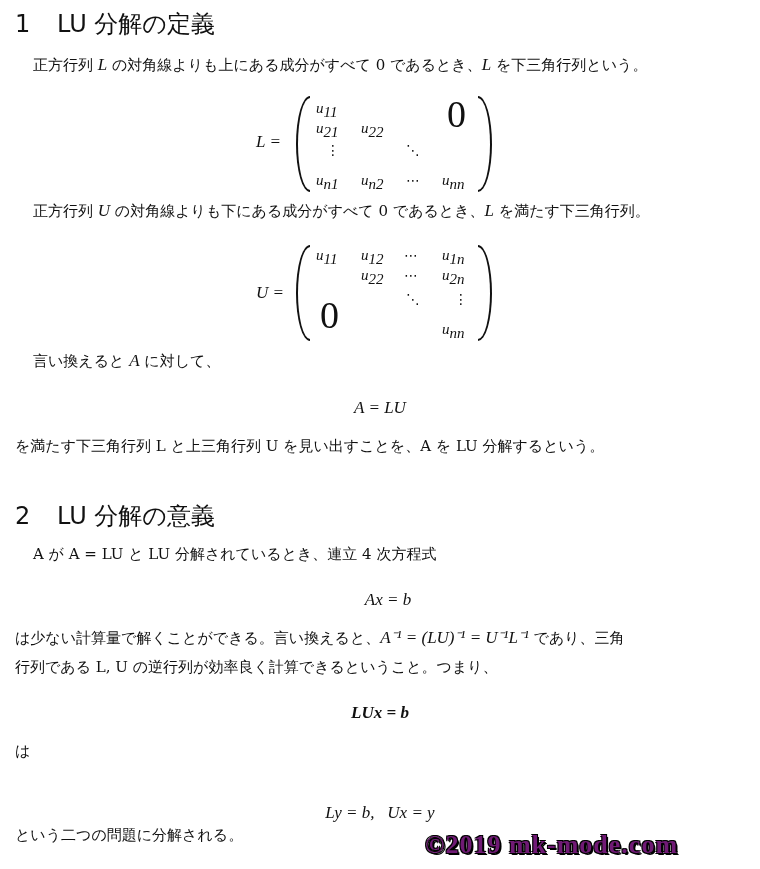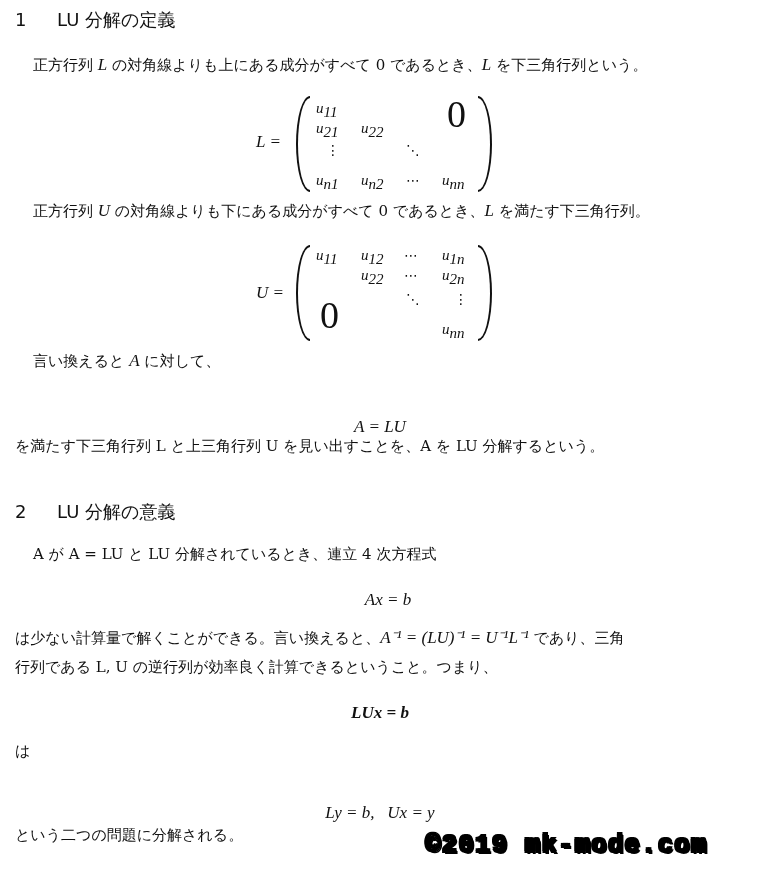--- a/index.html
+++ b/index.html
@@ -2,21 +2,21 @@
 <html><head>
 <meta charset="utf-8">
 <style>
   html, body { margin: 0; padding: 0; background: #ffffff; }
   body {
     width: 760px; height: 869px; position: relative; overflow: hidden;
     font-family: "DejaVu Serif", serif; color: #111;
   }
   .sec-title {
     position: absolute; left: 15px;
-    font-family: "DejaVu Sans", sans-serif; font-size: 18px; color: #111;
+    font-family: "DejaVu Sans", sans-serif; font-size: 24px; color: #111;
     white-space: nowrap;
   }
   .sec-title .num { display: inline-block; width: 42px; }
   .para {
     position: absolute; font-size: 15px; line-height: 18px; white-space: nowrap; color: #111;
   }
   .math { font-family: "Liberation Serif", serif; font-style: italic; font-size: 17px; }
   .eq {
     position: absolute; left: 0; width: 760px; text-align: center;
     font-family: "Liberation Serif", serif; font-style: italic; font-size: 17px; color: #111;
@@ -32,22 +32,22 @@
   .paren.right { border-left: none; border-radius: 0 14px 14px 0 / 0 48px 48px 0; }
   .cell {
     position: absolute; font-family: "Liberation Serif", serif; font-style: italic; font-size: 15px;
     white-space: nowrap;
   }
   .cell sub { font-size: 15px; }
   .big-zero { position: absolute; font-family: "Liberation Serif", serif; font-size: 38px; }
   .dots { position: absolute; font-family: "DejaVu Sans", sans-serif; font-size: 14px; }
   .watermark {
     position: absolute; left: 425px; top: 830px;
-    font-family: Liberation Mono, monospace; font-weight: bold; font-size: 26px;
-    color: #000000; letter-spacing: 1px;
+    font-family: Liberation Serif, serif; font-weight: bold; font-size: 26px;
+    color: #701a75; letter-spacing: 1px;
     text-shadow: 2px 2px 0 #000, -1px -1px 0 #000, 1px -1px 0 #000, -1px 1px 0 #000, 1px 1px 0 #000;
   }
 </style>
 </head>
 <body>
 
 <div class="sec-title" style="top:8px;">
   <span class="num">1</span><span>LU 分解の定義</span>
 </div>
 
@@ -89,21 +89,21 @@
   <span class="dots" style="left:198px; top:46px;">⋮</span>
   <span class="big-zero" style="left:64px; top:48px;">0</span>
   <span class="cell" style="left:186px; top:76px;">u<sub>nn</sub></span>
   <div class="paren right" style="left:222px;"></div>
 </div>
 
 <div class="para" style="left:33px; top:352px;">
   <span>言い換えると </span><span class="math">A</span><span> に対して、</span>
 </div>
 
-<div class="eq" style="top:398px;margin-top:19px;">A = LU</div>
+<div class="eq" style="top:398px;">A = LU</div>
 
 <div class="para" style="left:15px; top:437px;">を満たす下三角行列 L と上三角行列 U を見い出すことを、A を LU 分解するという。</div>
 
 <div class="sec-title" style="top:500px;">
   <span class="num">2</span><span>LU 分解の意義</span>
 </div>
 
 <div class="para" style="left:33px; top:545px;">A が A = LU と LU 分解されているとき、連立 4 次方程式</div>
 
 <div class="eq" style="top:590px;padding-left:8px;">Ax = b</div>

